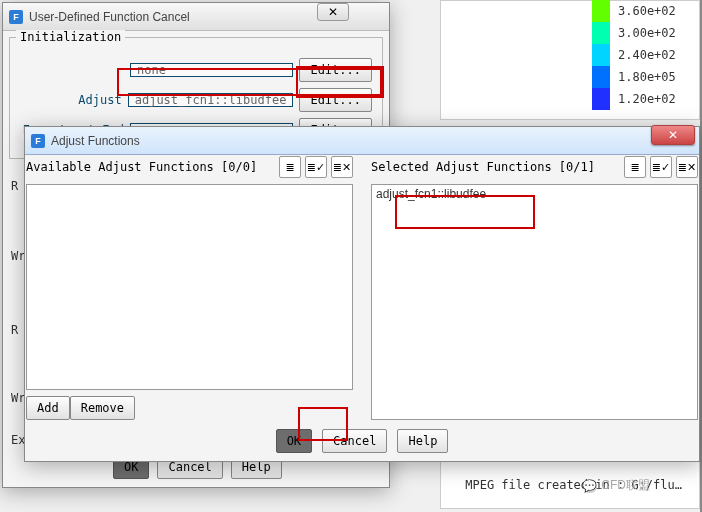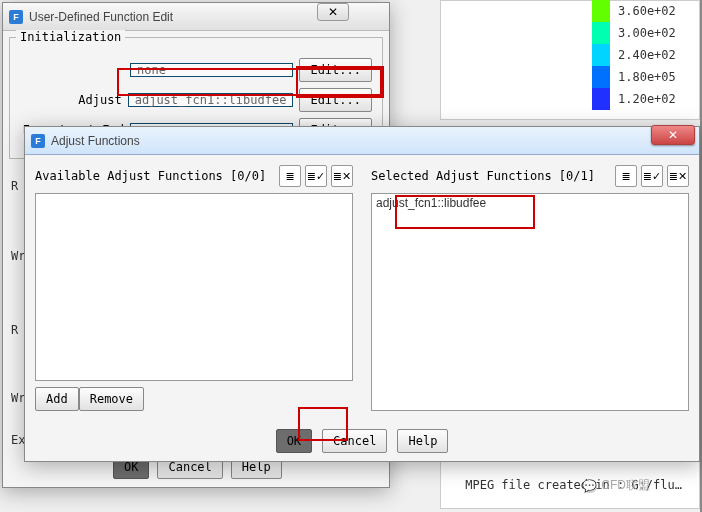--- a/index.html
+++ b/index.html
@@ -24,35 +24,35 @@
 .win-icon::before { content: "F"; color:#fff; font-size:9px; font-weight:bold; }
 .win-title-text { color: #444; font-size: 12px; }
 .win-close { margin-left: auto; width: 44px; height: 20px; border: 1px solid #b04040; border-radius: 3px; background: linear-gradient(#e88, #c44); color: #fff; display:flex; align-items:center; justify-content:center; position:absolute; right:4px; top:-2px; box-shadow: 0 1px 2px rgba(0,0,0,0.4); }
 .win-close-mini { width: 32px; height: 18px; border: 1px solid #999; border-radius: 3px; background: linear-gradient(#f6f6f6, #ddd); display:flex; align-items:center; justify-content:center; margin-left:auto; position:absolute; right:40px; top:0; }
 
 
 .udf-win { left: 2px; top: 2px; width: 388px; height: 486px; }
 .udf-group { margin: 6px; border: 1px solid #b8b8b8; padding: 14px 10px 10px; position: relative; }
 .udf-group-title { position: absolute; top: -8px; left: 6px; background: #f4f4f4; padding: 0 4px; font-family: monospace; }
 .udf-row { display: flex; align-items: center; gap: 6px; margin: 6px 0; }
-.udf-row .lbl { width: 104px; text-align: right; font-family: monospace; color:#000000; }
+.udf-row .lbl { width: 104px; text-align: right; font-family: monospace; color:#0c4a6e; }
 .udf-row .val { flex: 1; height: 14px; border: 1px solid #0c4a6e; background: #fafafa; padding: 2px 6px; font-family: monospace; color:#666; display:flex; align-items:center; }
 .btn { height: 24px; padding: 0 10px; border: 1px solid #888; background: linear-gradient(#fdfdfd, #e2e2e2); border-radius: 2px; font-family: monospace; cursor:pointer; display:inline-flex; align-items:center; }
 .btn-primary { background: #6d6d6d; color: #000000; border-color:#555; }
 
 .udf-side-label { position: absolute; left: 8px; font-family: monospace; color:#333; }
 
 .udf-bottom-btns { position:absolute; bottom:8px; left:110px; display:flex; gap:8px; }
 
 
 .hl { position: absolute; border: 2px solid #c00; pointer-events: none; }
 
 
 .modal { left: 24px; top: 126px; width: 676px; height: 336px; }
-.modal-body { padding: 10px; display:flex; gap:18px; height:calc(100% - 28px - 40px); }
+.modal-body { padding: 1px; display:flex; gap:18px; height:calc(100% - 28px - 40px); }
 .col { flex:1; display:flex; flex-direction:column; }
 .col-head { display:flex; align-items:center; gap:4px; margin-bottom:6px; }
 .col-head-title { font-family: monospace; flex:1; }
 .icon-btn { width:22px; height:22px; border:1px solid #999; background:#fff; border-radius:2px; display:inline-flex; align-items:center; justify-content:center; font-size:11px; cursor:pointer; }
 .listbox { flex:1; border:1px solid #999; background:#fff; padding:2px 4px; overflow:auto; font-family: monospace; color:#333; }
 .modal-buttons { position:absolute; bottom:8px; left:0; right:0; display:flex; gap:10px; justify-content:center; }
 .add-remove { display:flex; margin-top:6px; }
 
 .bg-right-border { position:absolute; right:0; top:0; width:2px; height:100%; background:#888;}
 .bg-rect { position:absolute; background:#fff; border:1px solid #ccc;}
@@ -87,21 +87,21 @@
 <div class="bg-rect" style="left:440px; top:449px; width:260px; height:60px; background:#fff;"></div>
 <div class="bg-msg">MPEG file created in : G:/flu…</div>
 <div class="watermark">
   <span class="wm-icon">💬</span>
   <span>CFD联盟</span>
 </div>
 
 <div class="window udf-win">
   <div class="win-title">
     <span class="win-icon"></span>
-    <span class="win-title-text">User-Defined Function Edit</span>
+    <span class="win-title-text">User-Defined Function Cancel</span>
     <div class="win-close-mini">
         <span>✕</span>
       </div>
   </div>
   <div class="udf-group">
     <span class="udf-group-title">Initialization</span>
     <div class="udf-row">
       <span class="lbl"></span>
       <span class="val">none</span>
       <button class="btn">Edit...</button>

